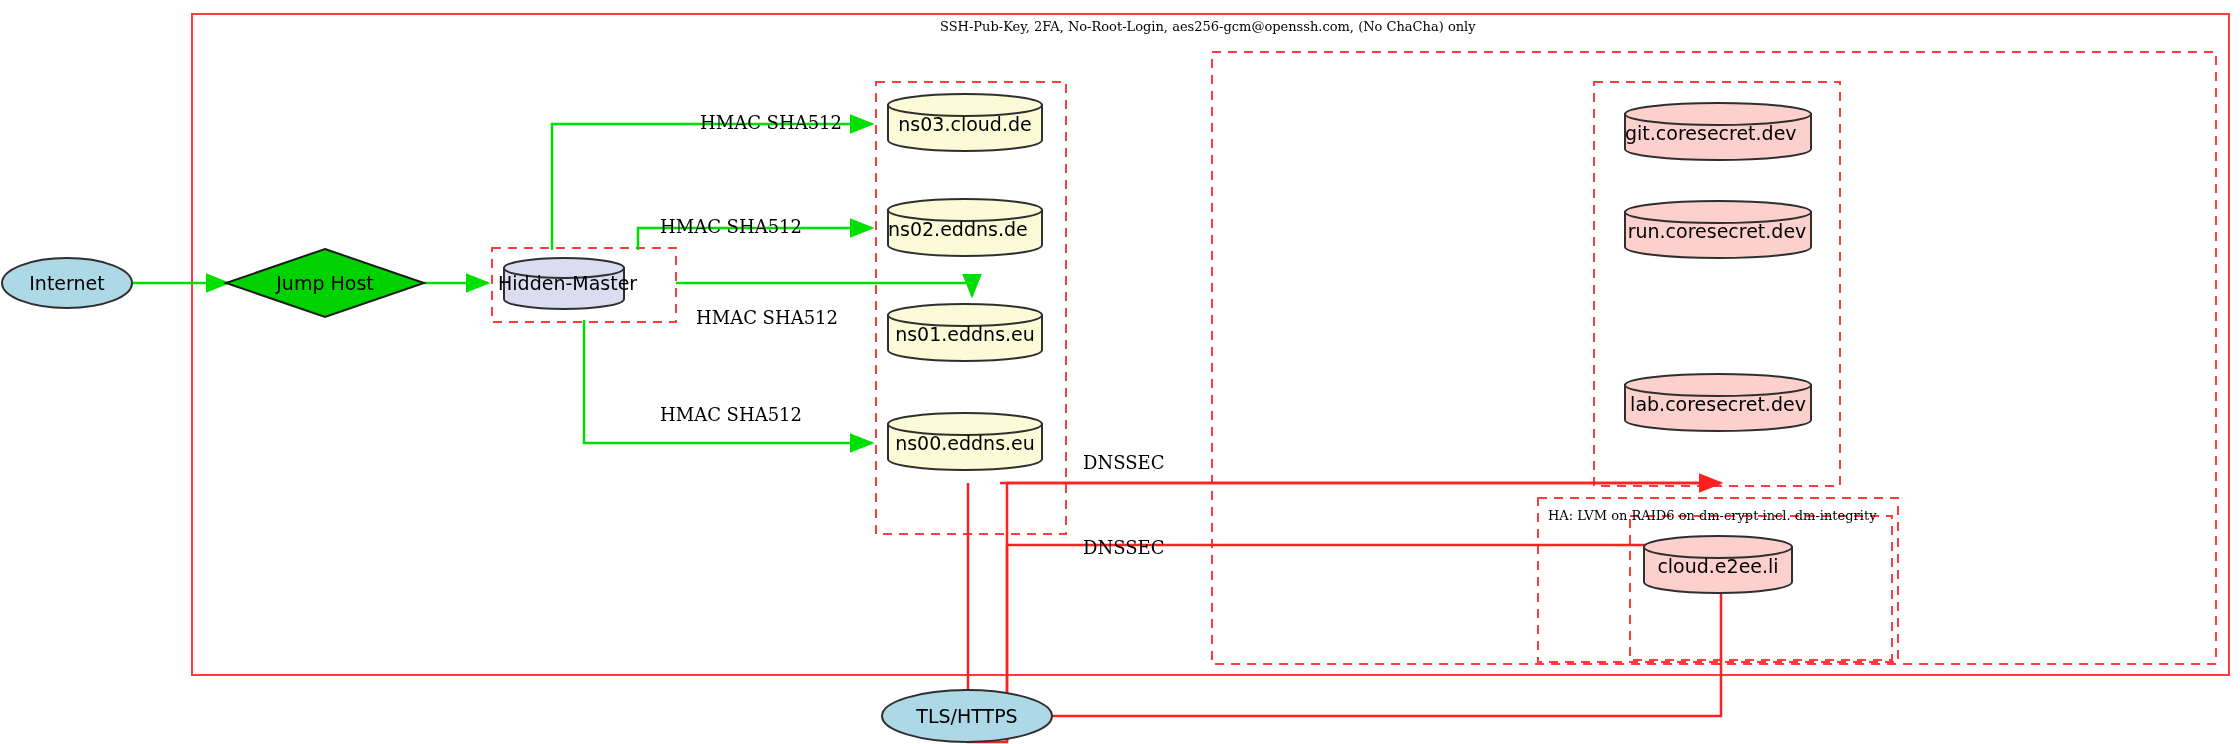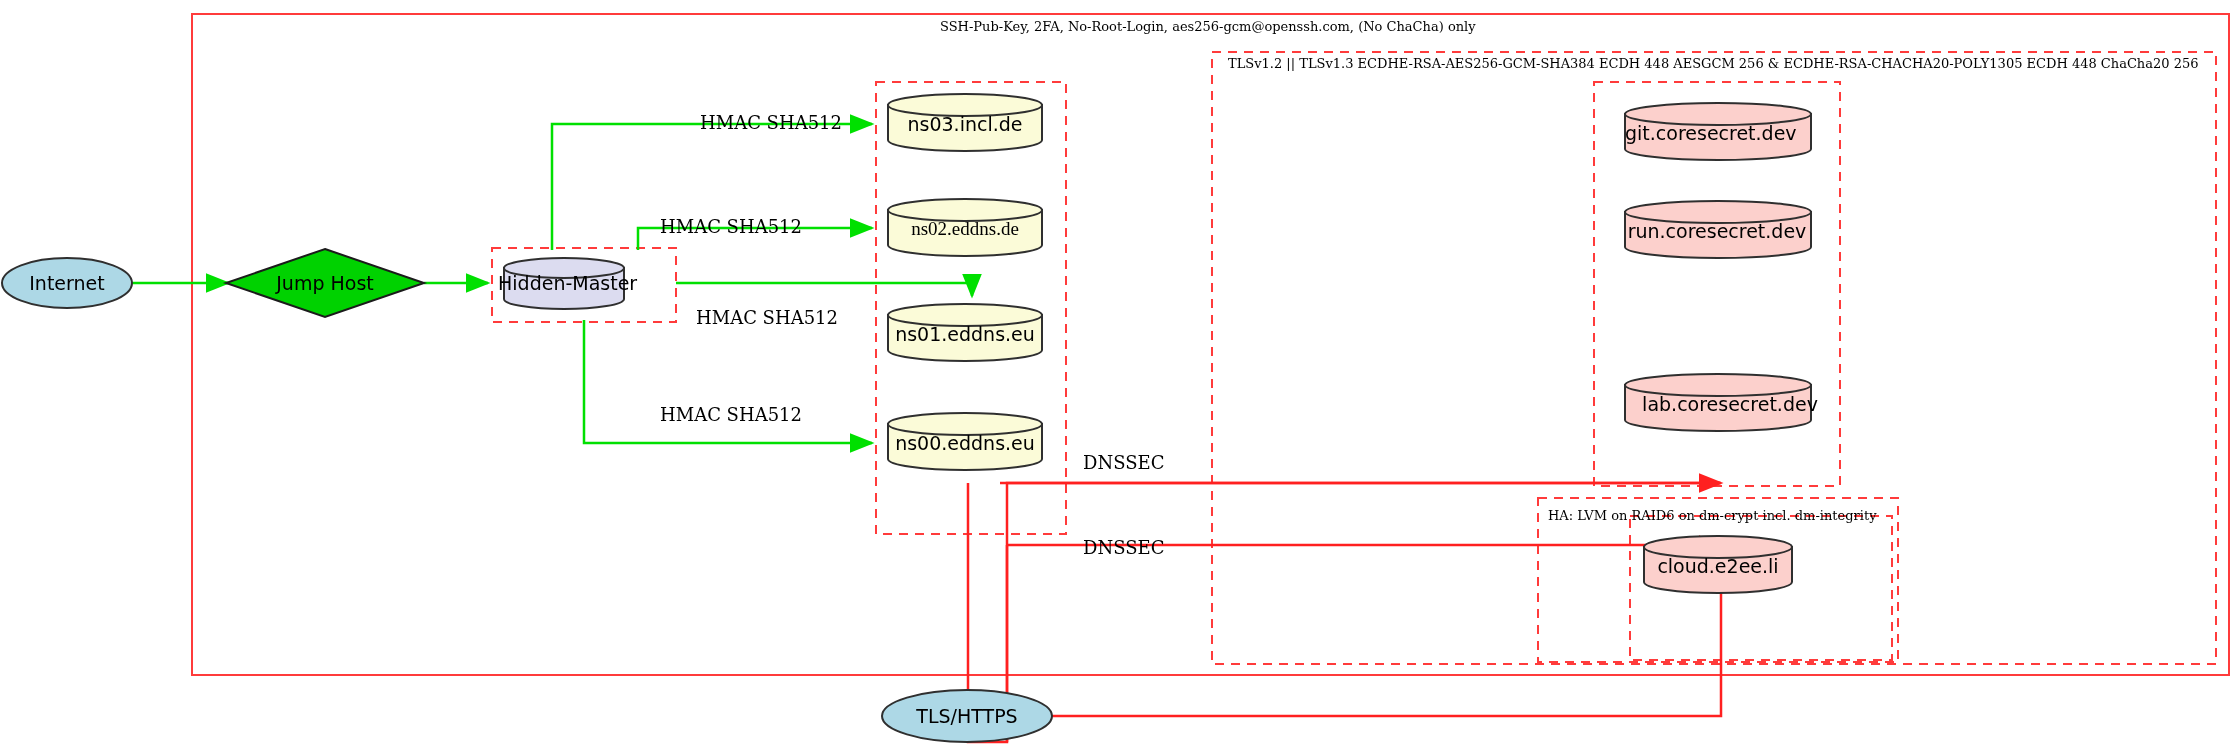--- a/index.html
+++ b/index.html
@@ -131,35 +131,34 @@
 
     <g>
       <path d="M1644,547 L1644,582 A74,11 0 0 0 1792,582 L1792,547 Z" fill="#fcd0cc" stroke="#2f2f2f" stroke-width="2"></path>
       <ellipse cx="1718" cy="547" rx="74" ry="11" fill="#fcd0cc" stroke="#2f2f2f" stroke-width="2"></ellipse>
     </g>
 
     <ellipse cx="967" cy="716" rx="85" ry="26" fill="#add8e6" stroke="#2f2f2f" stroke-width="2"></ellipse>
   </svg>
 
   <div class="cluster-label" style="left:940px;top:19px;">SSH-Pub-Key, 2FA, No-Root-Login, aes256-gcm@openssh.com, (No ChaCha) only</div>
-  <div class="cluster-label" style="left:1228px;top:56px;">TLSv1.2 || TLSv1.3 ECDHE-RSA-AES256-GCM-SHA384 ECDH 448 AESGCM 256 &amp; ECDHE-RSA-CHACHA20-POLY1305 ECDH 448 ChaCha20 256</div>
   <div class="cluster-label" style="left:1548px;top:508px;">HA: LVM on RAID6 on dm-crypt incl. dm-integrity</div>
 
   <div class="node-label" style="left:2px;top:272px;width:130px;">Internet</div>
   <div class="node-label" style="left:255px;top:272px;width:140px;">Jump Host</div>
   <div class="node-label" style="left:498px;top:272px;width:132px;">Hidden-Master</div>
 
-  <div class="node-label" style="left:888px;top:113px;width:154px;">ns03.incl.de</div>
-  <div class="node-label" style="left:888px;top:218px;width:154px;font-family:Liberation Serif, serif;">ns02.eddns.de</div>
+  <div class="node-label" style="left:888px;top:113px;width:154px;">ns03.cloud.de</div>
+  <div class="node-label" style="left:888px;top:218px;width:126px;">ns02.eddns.de</div>
   <div class="node-label" style="left:888px;top:323px;width:154px;">ns01.eddns.eu</div>
   <div class="node-label" style="left:888px;top:432px;width:154px;">ns00.eddns.eu</div>
 
   <div class="node-label" style="left:1625px;top:122px;width:150px;">git.coresecret.dev</div>
   <div class="node-label" style="left:1625px;top:220px;width:184px;">run.coresecret.dev</div>
-  <div class="node-label" style="left:1625px;top:393px;width:186px;margin-left:12px;">lab.coresecret.dev</div>
+  <div class="node-label" style="left:1625px;top:393px;width:186px;">lab.coresecret.dev</div>
   <div class="node-label" style="left:1644px;top:555px;width:148px;">cloud.e2ee.li</div>
 
   <div class="node-label" style="left:882px;top:705px;width:170px;">TLS/HTTPS</div>
 
   <div class="edge-label" style="left:700px;top:112px;">HMAC SHA512</div>
   <div class="edge-label" style="left:660px;top:216px;">HMAC SHA512</div>
   <div class="edge-label" style="left:696px;top:307px;">HMAC SHA512</div>
   <div class="edge-label" style="left:660px;top:404px;">HMAC SHA512</div>
 
   <div class="edge-label" style="left:1083px;top:452px;">DNSSEC</div>

